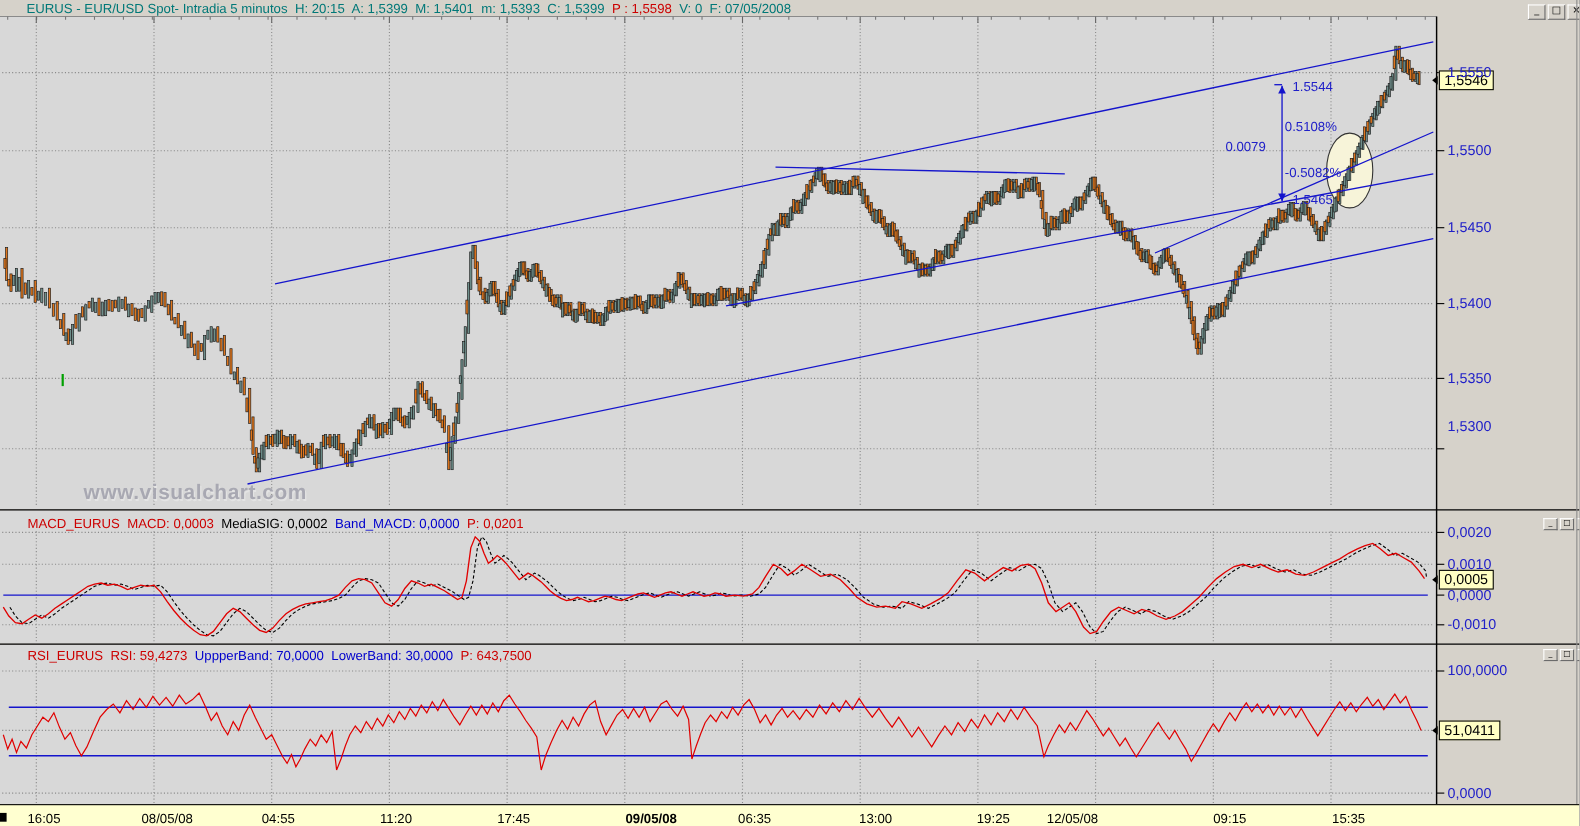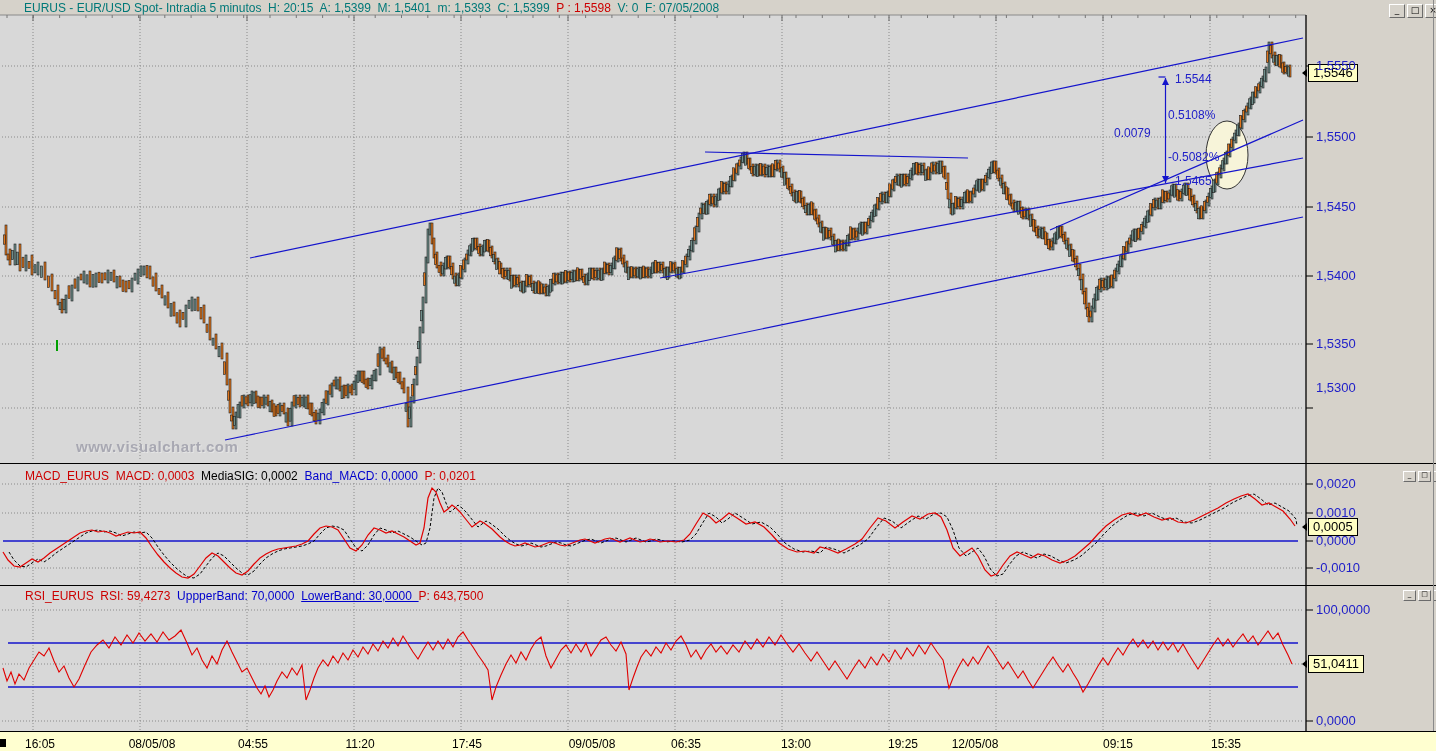--- a/index.html
+++ b/index.html
@@ -16,21 +16,21 @@
   .ann{position:absolute;font-size:12px;color:#2020c8;white-space:nowrap;}
   .ybox{position:absolute;left:1308px;background:#ffffc4;border:1px solid #000;
     font-size:13px;color:#000;padding:0 4px;height:16px;line-height:16px;white-space:nowrap;}
   .ybox .arr{position:absolute;left:-7px;top:4px;width:0;height:0;
     border-top:4px solid transparent;border-bottom:4px solid transparent;border-right:5px solid #000;}
   .winbtns{position:absolute;display:flex;gap:2px;}
   .winbtn{width:14px;height:12px;background:#d6d2ca;border:1px solid;
     border-color:#fff #6b6b6b #6b6b6b #fff;font-size:9px;line-height:10px;text-align:center;color:#000;
     font-family:"DejaVu Sans",sans-serif;}
   .winbtns.sm .winbtn{width:11px;height:9px;font-size:7px;line-height:7px;}
-  .watermark{position:absolute;left:76px;top:438px;font-size:15px;font-weight:bold;
+  .watermark{position:absolute;left:76px;top:438px;font-size:19px;font-weight:bold;
     color:#a8a8b2;letter-spacing:.5px;text-shadow:1px 1px 0 #e4e4e4;}
   .timeaxis{position:absolute;left:0;top:731px;width:1436px;height:20px;background:#ffffd0;
     border-top:1px solid #000;box-sizing:border-box;}
   .cornersq{position:absolute;left:0px;top:739px;width:6px;height:8px;background:#000;}
 </style>
 </head>
 <body>
 
 <div id="screen">
 
@@ -1022,21 +1022,21 @@
       <line x1="996" y1="732" x2="996" y2="737.5" stroke="#000" stroke-width="1"></line>
       <line x1="1103" y1="732" x2="1103" y2="737.5" stroke="#000" stroke-width="1"></line>
       <line x1="1210" y1="732" x2="1210" y2="737.5" stroke="#000" stroke-width="1"></line>
       <line x1="121" y1="732" x2="121" y2="742" stroke="#000" stroke-width="1.4"></line>
       <line x1="577" y1="732" x2="577" y2="742" stroke="#000" stroke-width="1.4"></line>
       <line x1="948" y1="732" x2="948" y2="742" stroke="#000" stroke-width="1.4"></line>
       <line x1="1294" y1="732" x2="1294" y2="742" stroke="#000" stroke-width="1.4"></line>
     </svg>
 
   <div class="hdr" id="macd-header" style="left:25px;top:469px;"><span style="color: rgb(204, 0, 0); white-space: pre;">MACD_EURUS  MACD: 0,0003  </span><span style="color: rgb(0, 0, 0); white-space: pre;">MediaSIG: 0,0002  </span><span style="color: rgb(0, 0, 204); white-space: pre;">Band_MACD: 0,0000  </span><span style="color: rgb(204, 0, 0); white-space: pre;">P: 0,0201</span></div>
-  <div class="hdr" id="rsi-header" style="left:25px;top:589px;"><span style="color: rgb(204, 0, 0); white-space: pre;">RSI_EURUS  RSI: 59,4273  </span><span style="color: rgb(0, 0, 204); white-space: pre;">UppperBand: 70,0000  </span><span style="color: rgb(0, 0, 204); white-space: pre; text-decoration: underline;">LowerBand: 30,0000  </span><span style="color: rgb(204, 0, 0); white-space: pre;">P: 643,7500</span></div>
+  <div class="hdr" id="rsi-header" style="left:25px;top:589px;"><span style="color: rgb(204, 0, 0); white-space: pre;">RSI_EURUS  RSI: 59,4273  </span><span style="color: rgb(0, 0, 204); white-space: pre;">UppperBand: 70,0000  </span><span style="color: rgb(0, 0, 204); white-space: pre;">LowerBand: 30,0000  </span><span style="color: rgb(204, 0, 0); white-space: pre;">P: 643,7500</span></div>
 
   <div class="watermark">www.visualchart.com</div>
 
   <div class="ann" style="left:1175px;top:72px;">1.5544</div>
   <div class="ann" style="left:1168px;top:108px;">0.5108%</div>
   <div class="ann" style="left:1114px;top:126px;">0.0079</div>
   <div class="ann" style="left:1168px;top:150px;">-0.5082%</div>
   <div class="ann" style="left:1175px;top:174px;">1.5465</div>
 
   <div class="timeaxis" id="timeaxis"></div>
@@ -1056,20 +1056,20 @@
     <div class="lbl" style="left: 1316px; top: 505px;">0,0010</div>
     <div class="lbl" style="left: 1316px; top: 533px;">0,0000</div>
     <div class="lbl" style="left: 1316px; top: 560px;">-0,0010</div>
     <div class="lbl" style="left: 1316px; top: 602px;">100,0000</div>
     <div class="lbl" style="left: 1316px; top: 713px;">0,0000</div>
     <div class="timelbl" style="left: 40px; top: 737px;">16:05</div>
     <div class="timelbl" style="left: 152px; top: 737px;">08/05/08</div>
     <div class="timelbl" style="left: 253px; top: 737px;">04:55</div>
     <div class="timelbl" style="left: 360px; top: 737px;">11:20</div>
     <div class="timelbl" style="left: 467px; top: 737px; text-align: center;">17:45</div>
-    <div class="timelbl" style="left: 592px; top: 737px;">09/05/08</div>
+    <div class="timelbl" style="left: 592px; top: 737px; font-weight: bold;">09/05/08</div>
     <div class="timelbl" style="left: 686px; top: 737px;">06:35</div>
     <div class="timelbl" style="left: 796px; top: 737px;">13:00</div>
     <div class="timelbl" style="left: 903px; top: 737px;">19:25</div>
     <div class="timelbl" style="left: 975px; top: 737px;">12/05/08</div>
     <div class="timelbl" style="left: 1118px; top: 737px;">09:15</div>
     <div class="timelbl" style="left: 1226px; top: 737px;">15:35</div>
   </div>
 
 </body></html>

